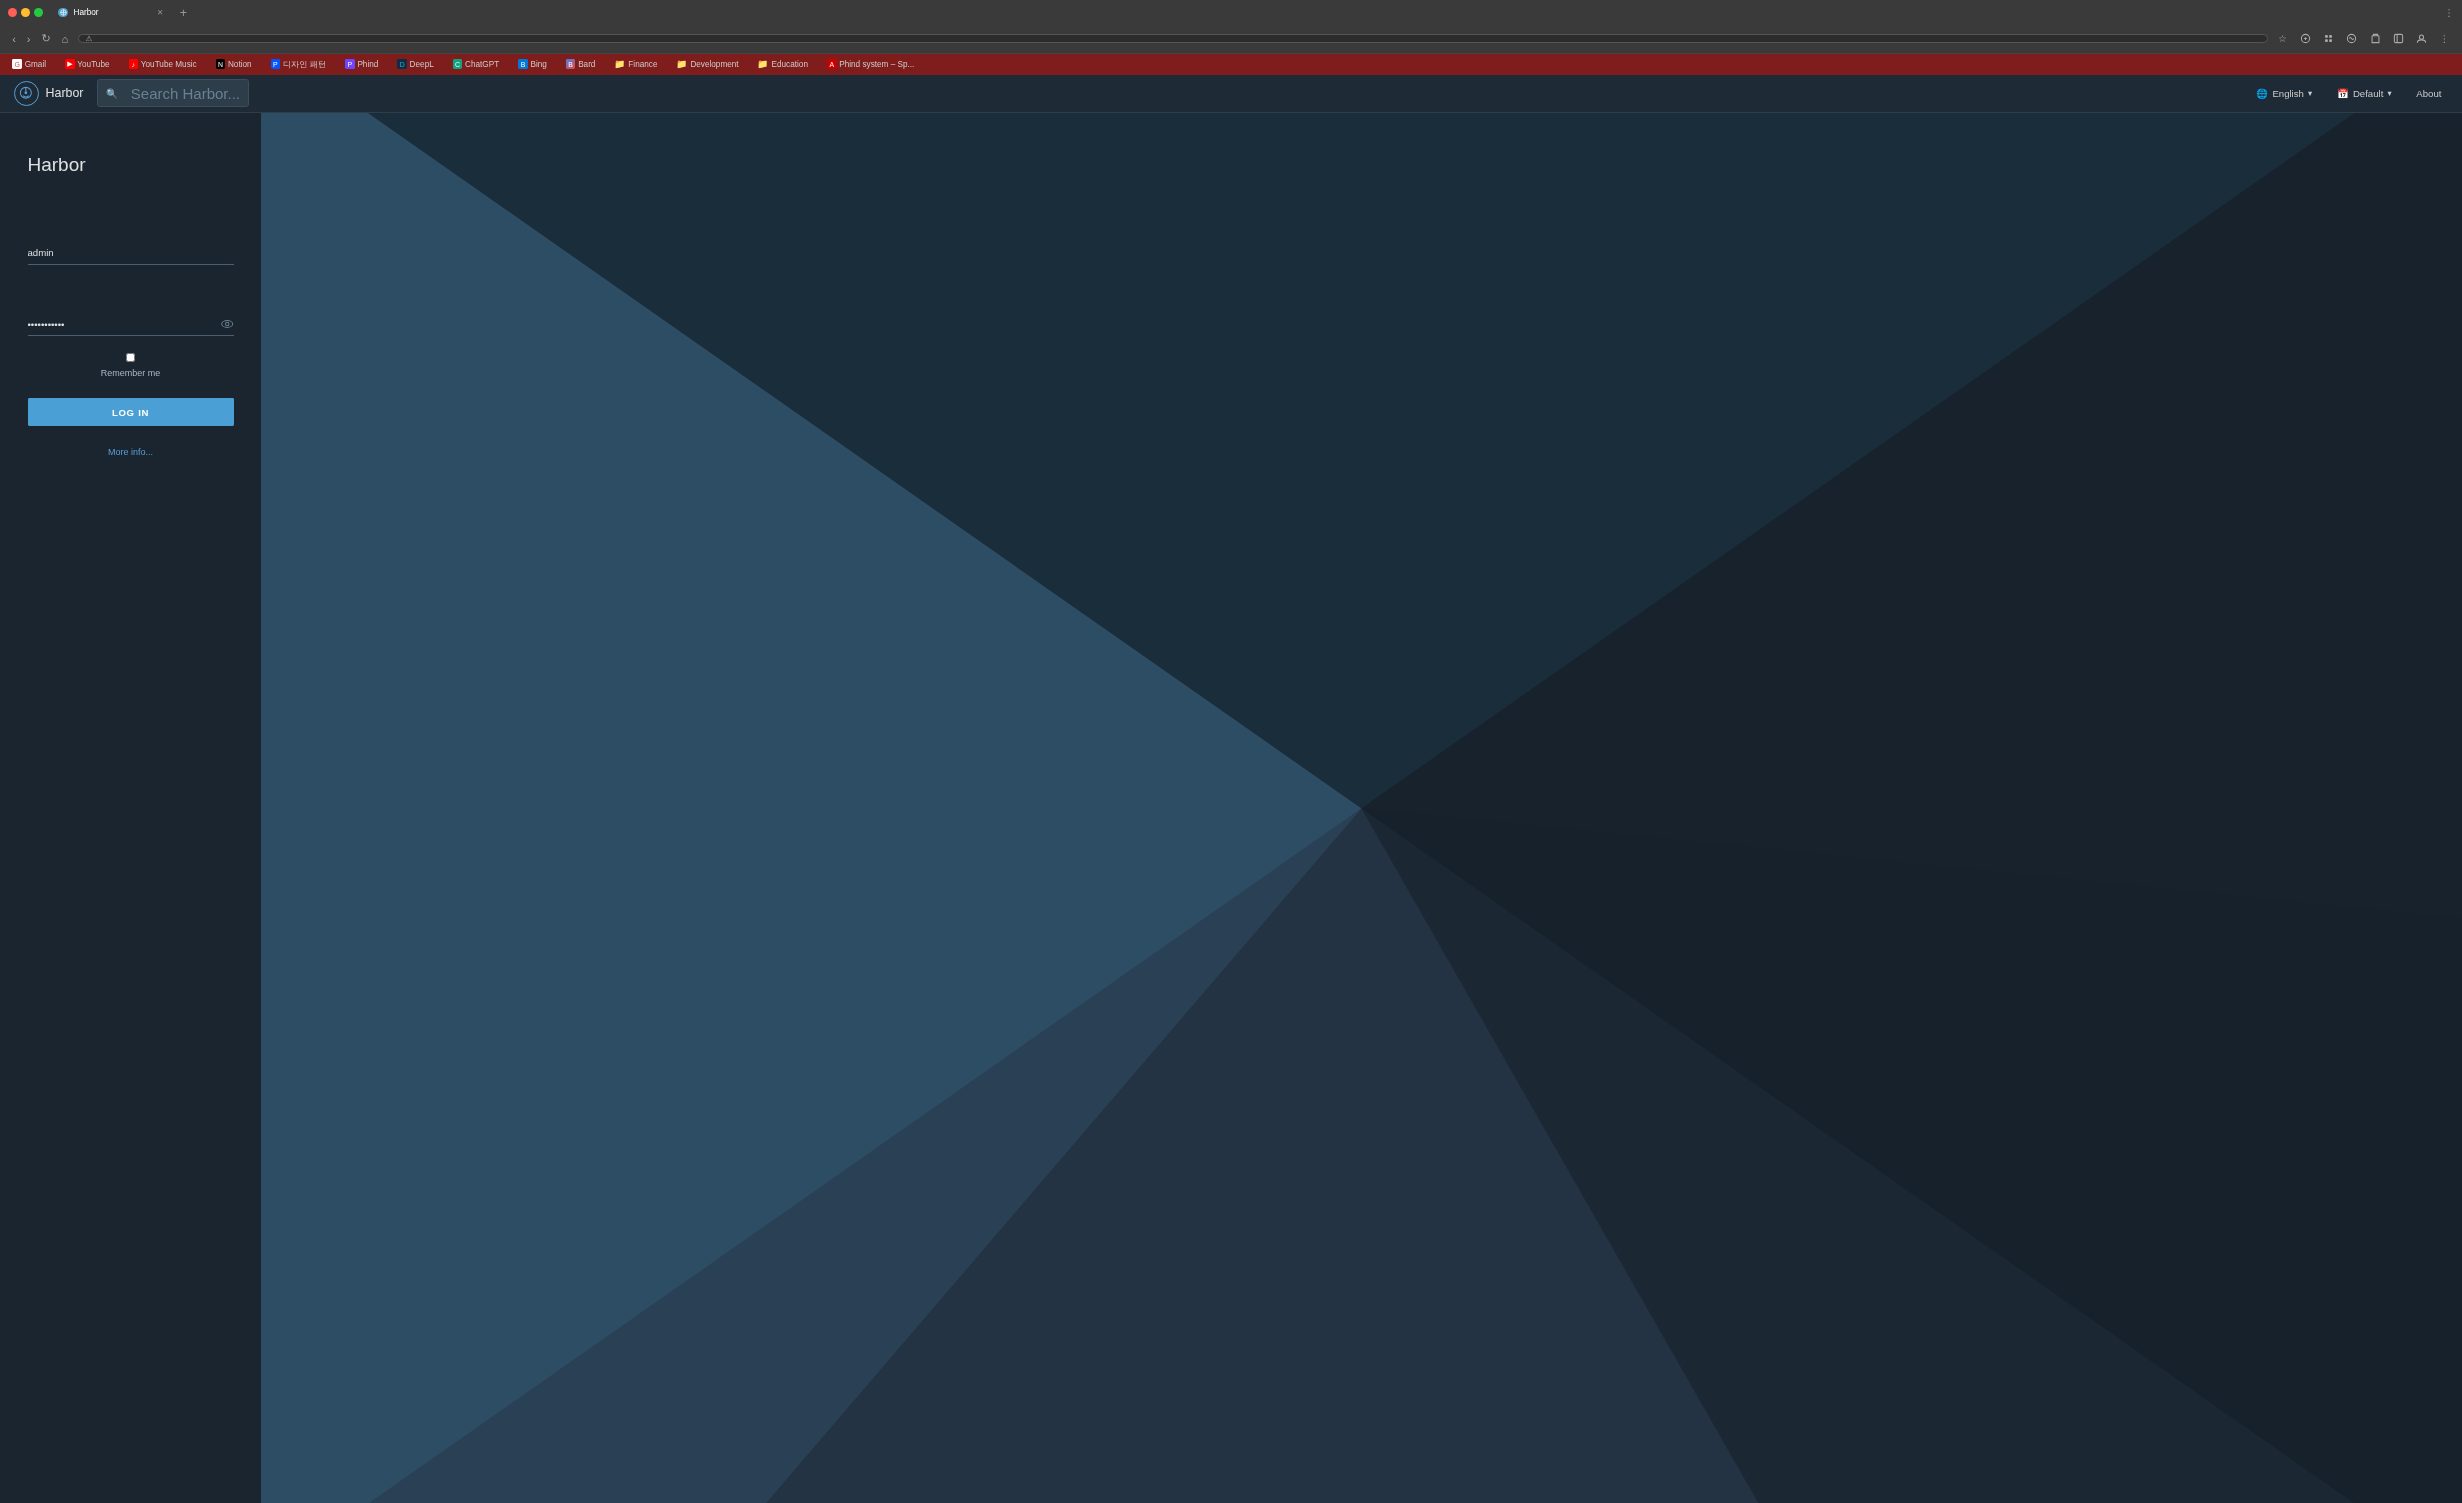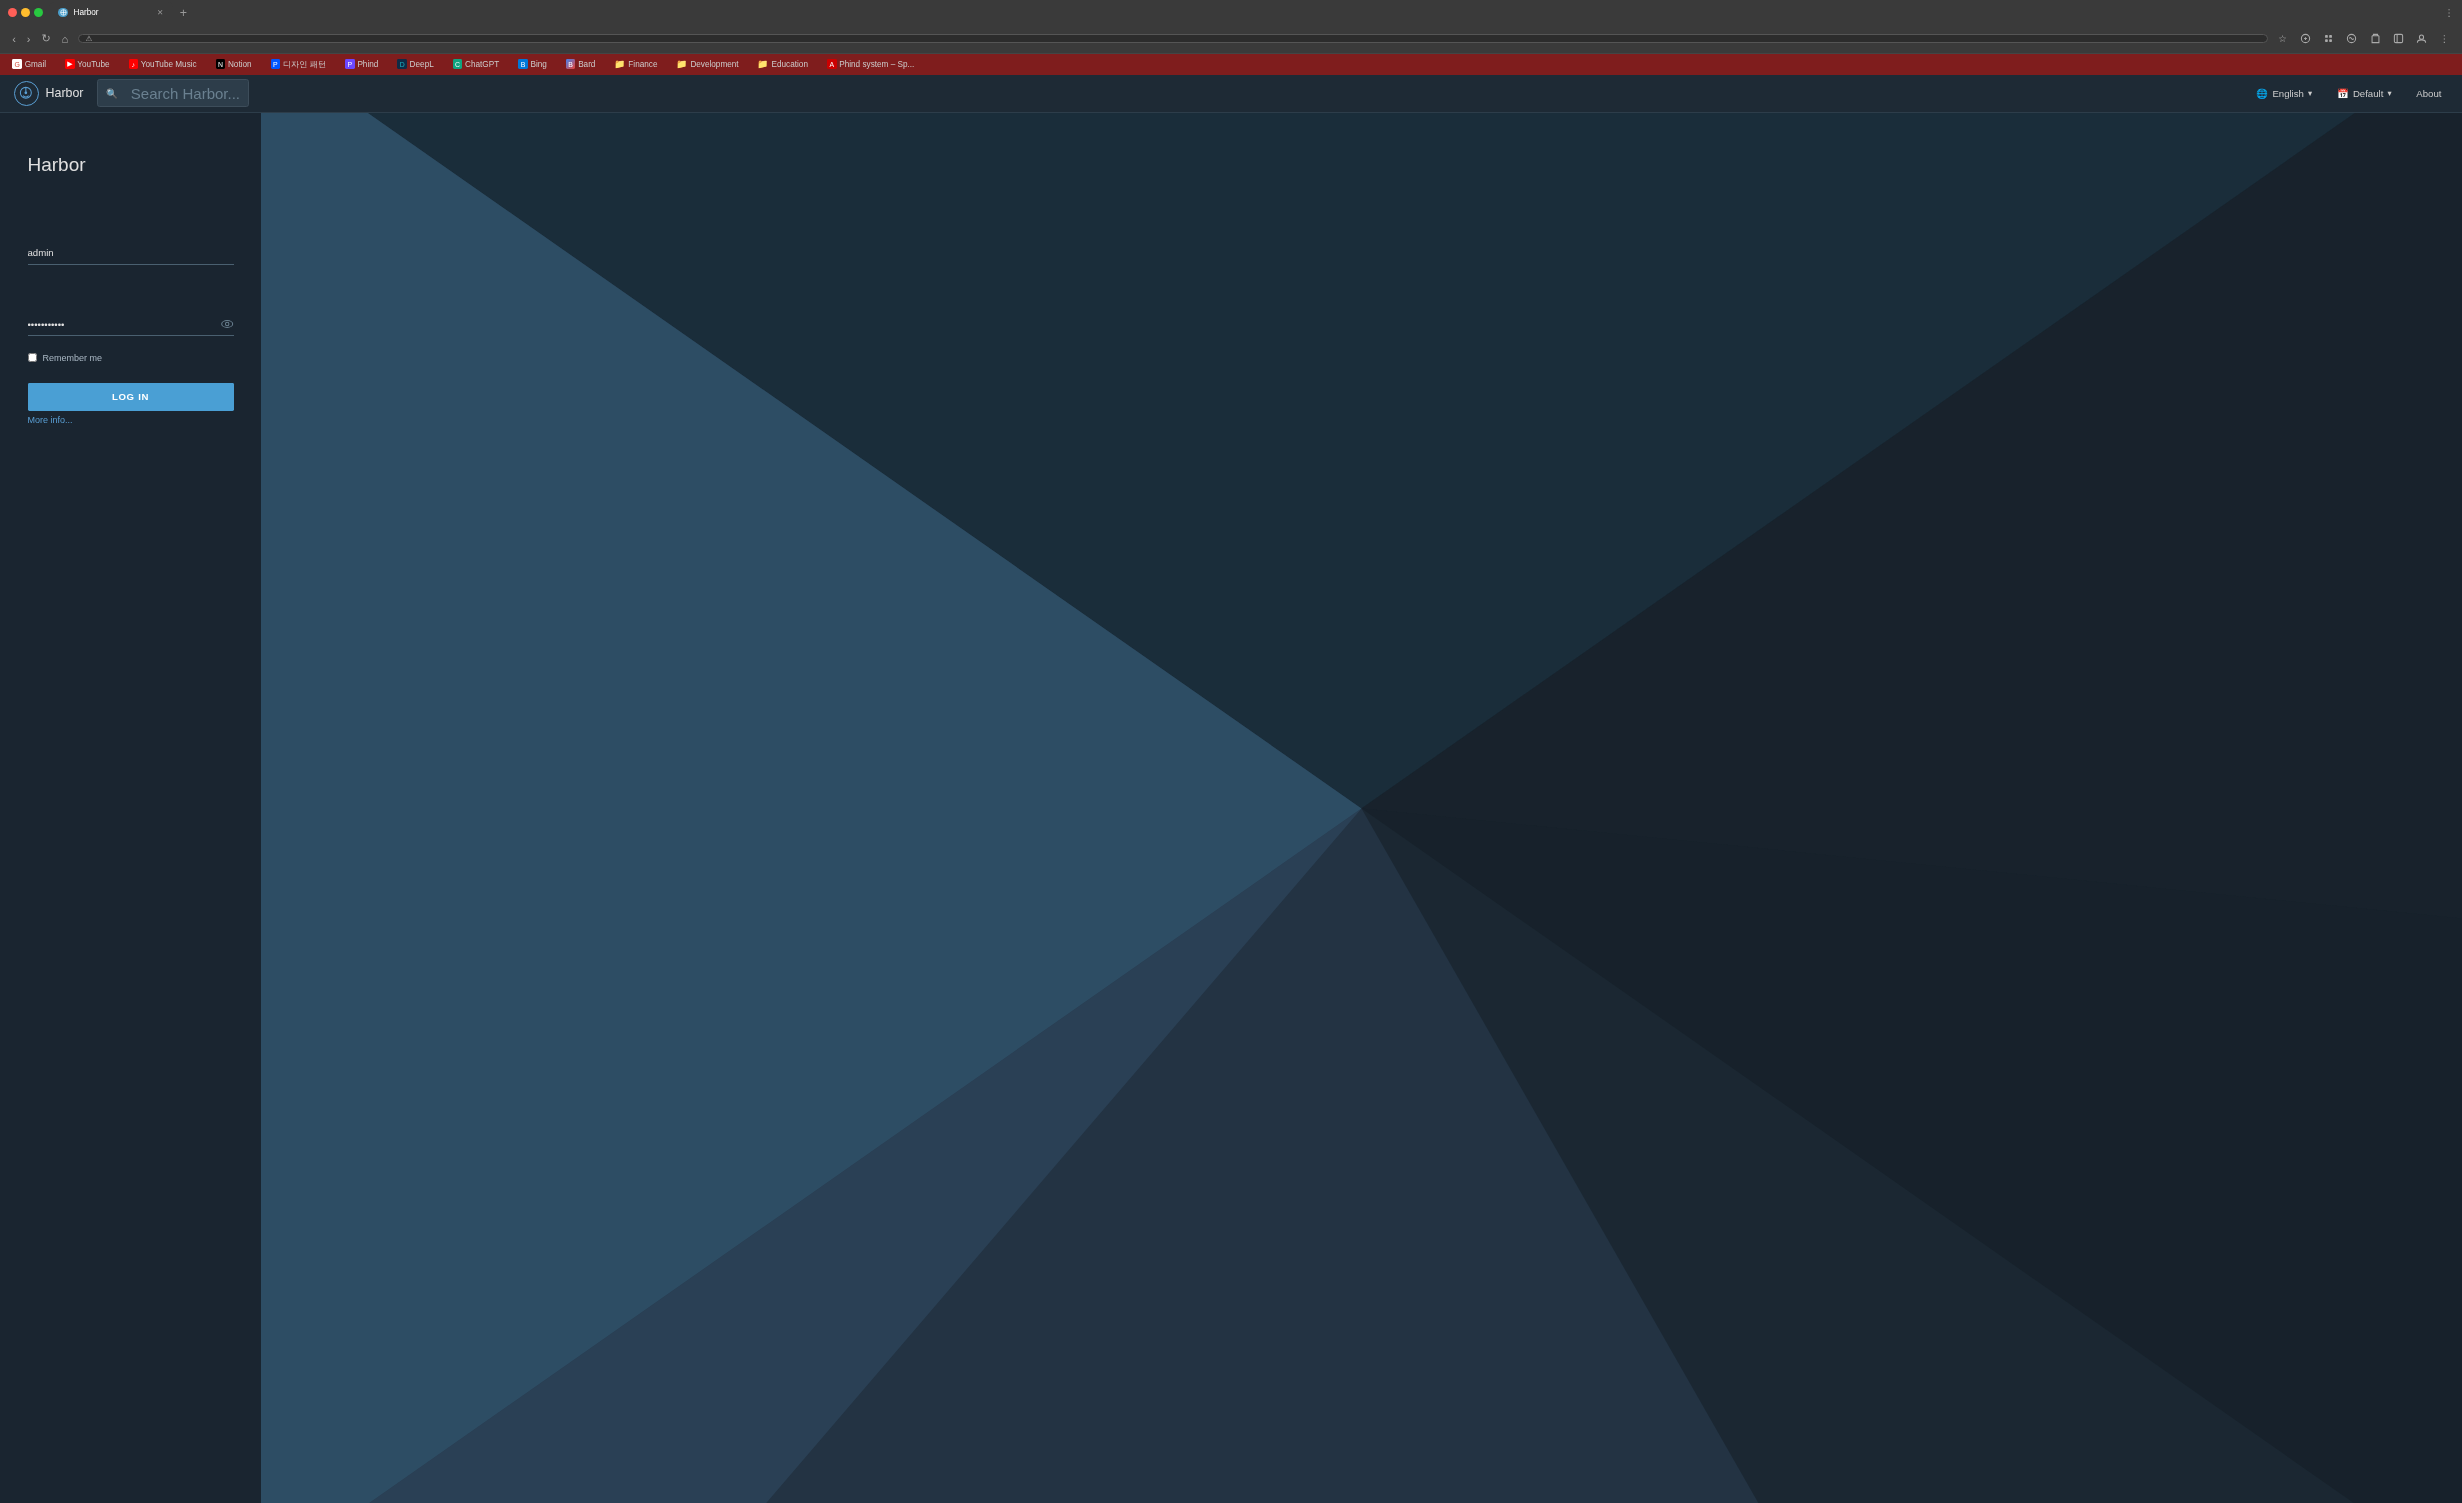--- a/index.html
+++ b/index.html
@@ -67,25 +67,25 @@
 
     
     .login-panel { width: 261px; background: #1a2530; flex-shrink: 0; padding: 27.5px 27.5px; display: flex; flex-direction: column; }
     .login-title { color: #e0e0e0; font-size: 19px; font-weight: 400; margin-bottom: 34px; margin-top: 13.7px; }
     .form-group { margin-bottom: 16.5px; margin-top: 32px; }
     .form-input { width: 100%; background: transparent; border: none; border-bottom: 0.7px solid #4a6070; color: #e0e0e0; font-size: 9.6px; padding: 5.5px 0; outline: none; position: relative; }
     .form-input::placeholder { color: #6a8090; }
     .password-wrapper { position: relative; }
     .password-wrapper input { padding-right: 20.6px; width: 100%; background: transparent; border: none; border-bottom: 0.7px solid #4a6070; color: #e0e0e0; font-size: 9.6px; padding: 5.5px 20.6px 5.5px 0; outline: none; }
     .toggle-password { position: absolute; right: 0; top: 50%; transform: translateY(-50%); background: transparent; border: none; color: #6a8090; cursor: pointer; font-size: 11px; }
-    .remember-me { display: flex; align-items: center; gap: 5.5px; margin-bottom: 20.6px; }
+    .remember-me { display: flex; align-items: center; gap: 5.5px; margin-bottom: 20.6px; flex-direction: column; }
     .remember-checkbox { width: 9.6px; height: 9.6px; cursor: pointer; accent-color: #5a9fd4; }
     .remember-label { color: #aab8c4; font-size: 9px; }
     .login-btn { width: 100%; background: #4a9fd4; border: none; color: #fff; font-size: 9.6px; font-weight: 700; letter-spacing: 0.7px; padding: 8.2px; border-radius: 1.4px; cursor: pointer; text-transform: uppercase; }
-    .more-info { text-align: left; margin-top: 2px; }
+    .more-info { text-align: center; margin-top: 19px; }
     .more-info-link { color: #5a9fd4; font-size: 9px; text-decoration: none; cursor: pointer; }
 
     
     .graphic-panel { flex: 1; position: relative; overflow: hidden; background: #1e2a35; }
 
     
     .geo-container { width: 100%; height: 100%; position: relative; }
     .geo-svg { width: 100%; height: 100%; }
 
     .chevron-icon { font-size: 8.2px; }

